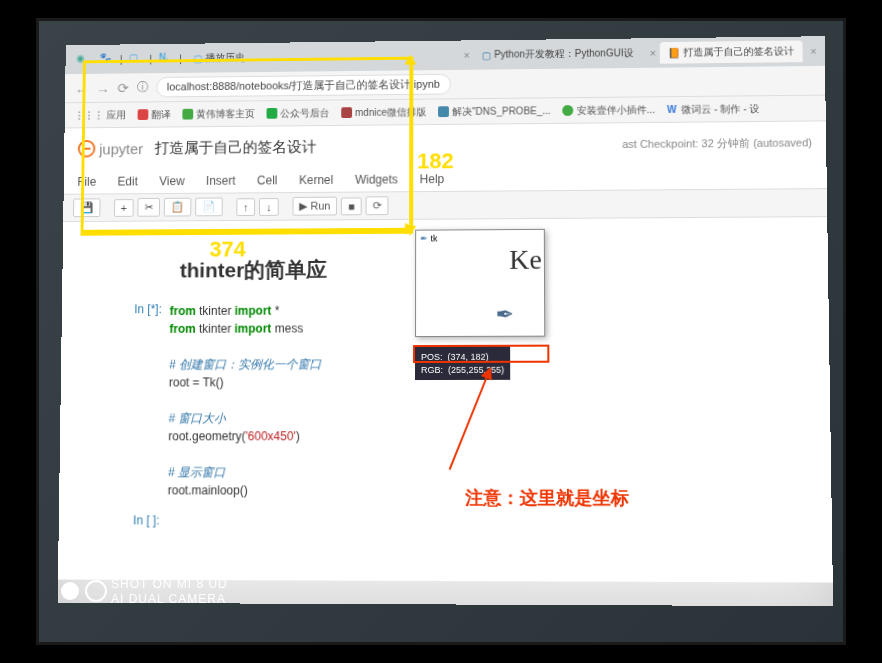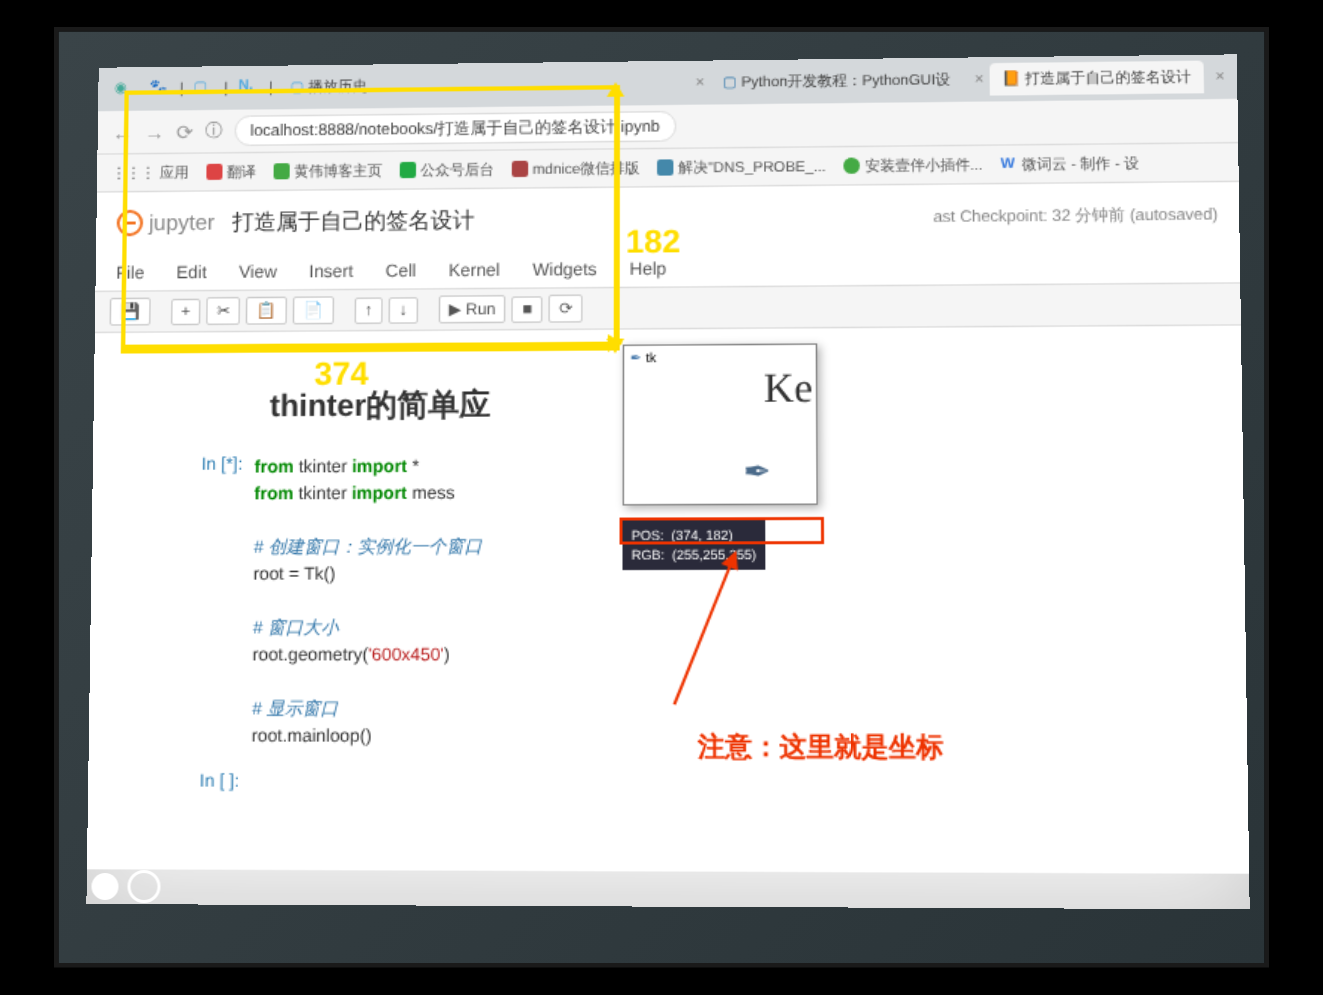--- a/index.html
+++ b/index.html
@@ -212,13 +212,17 @@
       <div><span>POS:</span>&nbsp;&nbsp;<span>(374, 182)</span></div>
       <div><span>RGB:</span>&nbsp;&nbsp;<span>(255,255,255)</span></div>
     </div>
     <div class="red-box"></div>
     <div class="red-arrow"></div>
     <div class="red-note">注意：这里就是坐标</div>
   </div>
 
   <div class="wm-dot"></div>
   <div class="wm-ring"></div>
+  <div class="watermark">
+    <div>SHOT ON MI 8 UD</div>
+    <div>AI DUAL CAMERA</div>
+  </div>
 </div>
 
 </body></html>

